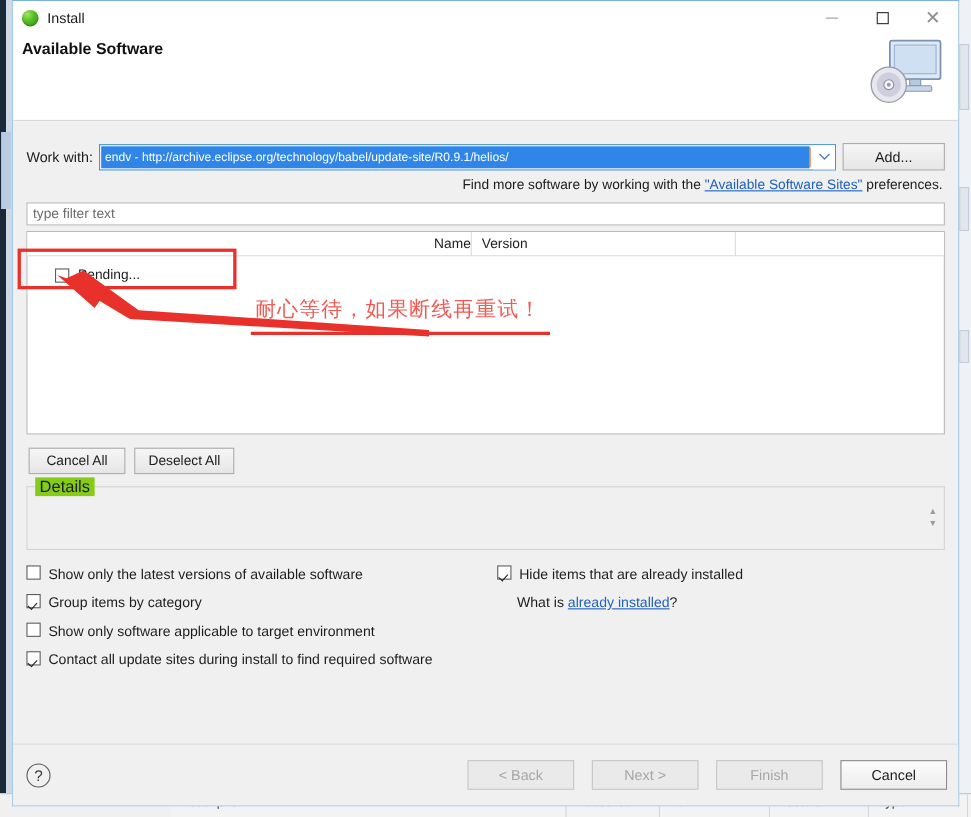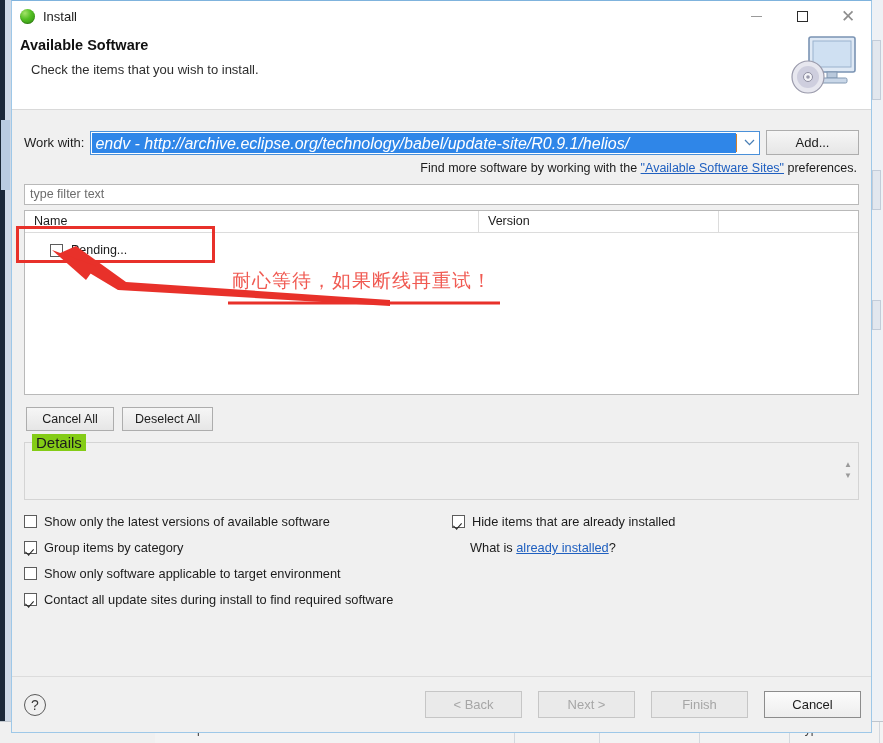--- a/index.html
+++ b/index.html
@@ -132,25 +132,25 @@
     border: 1px solid #4a90d9;
     background:#fff;
     display:flex; align-items:center;
     position: relative;
     min-width: 0;
   }
   #workwith-value {
     flex:1 1 auto;
     background:#2f86e8;
     color:#ffffff;
-    font-size:16px;
+    font-size:11px;
     padding: 2px 2px 2px 3px;
     margin: 1px 0 1px 1px;
     white-space:nowrap; overflow:hidden;
-    height: 20px; line-height: 17px; font-style: italic;
+    height: 20px; line-height: 17px;
   }
   #workwith-caret-bar { width:1px; height:18px; background:#d08030; margin-right:2px; }
   #workwith-arrow {
     width: 20px; height:22px; flex:0 0 auto;
     display:flex; align-items:center; justify-content:center;
     background:#fff;
   }
   #workwith-arrow svg { display:block; }
   #add-button {
     width: 93px; height: 25px;
@@ -190,21 +190,21 @@
     height: 22px; display:flex;
     border-bottom: 1px solid #dcdcdc;
     background:#ffffff;
   }
   .th {
     font-size:12.5px; color:#1c1c1c;
     padding: 3px 0 0 9px;
     border-right:1px solid #dcdcdc;
     height: 22px;
   }
-  .th.c0 { width: 454px; }
+  .th.c0 { width: 404px; text-align: right; }
   .th.c1 { width: 240px; }
   .th.c2 { flex:1 1 auto; border-right:none; }
   #table-rows { padding-top: 6px; }
   .trow {
     display:flex; align-items:center;
     height: 22px; padding-left: 25px; gap: 8px;
   }
   .row-check {
     width: 13px; height:13px; background:#fff;
     border:1px solid #5c5c5c;
@@ -247,21 +247,21 @@
   }
 
   
   #options-area {
     position:relative;
     margin-top: 14px;
     padding: 0 12px;
     height: 110px;
   }
   .opt {
-    display:flex; align-items:center; gap:7px;
+    display:flex; gap:7px;
     font-size:12.8px; color:#1c1c1c;
     margin-bottom: 11px;
   }
   .cbox {
     width:13px; height:13px; background:#fff;
     border:1px solid #5c5c5c; flex:0 0 auto;
     position:relative;
   }
   .cbox.checked::after {
     content:""; position:absolute;
@@ -360,21 +360,20 @@
           <div class="glyph-max"></div>
         </div>
       <div class="win-btn close">
           <div class="glyph-close">✕</div>
         </div>
     </div>
   </div>
 
   <div id="dialog-header">
     <div id="header-title">Available Software</div>
-    <div id="header-desc">Check the items that you wish to install.</div>
     <div id="header-icon">
       <svg width="76" height="70" viewBox="0 0 76 70">
         <rect x="22" y="5" width="46" height="35" rx="2" fill="#dfe9f5" stroke="#7a93b3" stroke-width="1.6"></rect>
         <rect x="26" y="9" width="38" height="26" fill="#cfe0f2" stroke="#9ab2cd" stroke-width="1"></rect>
         <rect x="40" y="40" width="10" height="6" fill="#b9c9dc" stroke="#8298b2" stroke-width="1"></rect>
         <rect x="30" y="46" width="30" height="5" rx="1.5" fill="#c9d7e8" stroke="#8298b2" stroke-width="1"></rect>
         <circle cx="21" cy="45" r="16" fill="#e7e7ef" stroke="#9a9aab" stroke-width="1.2"></circle>
         <circle cx="21" cy="45" r="11" fill="#b9b9cf" opacity="0.55"></circle>
         <circle cx="21" cy="45" r="4.5" fill="#f4f4f8" stroke="#8e8ea0" stroke-width="1"></circle>
         <circle cx="21" cy="45" r="1.8" fill="#9a9aab"></circle>

